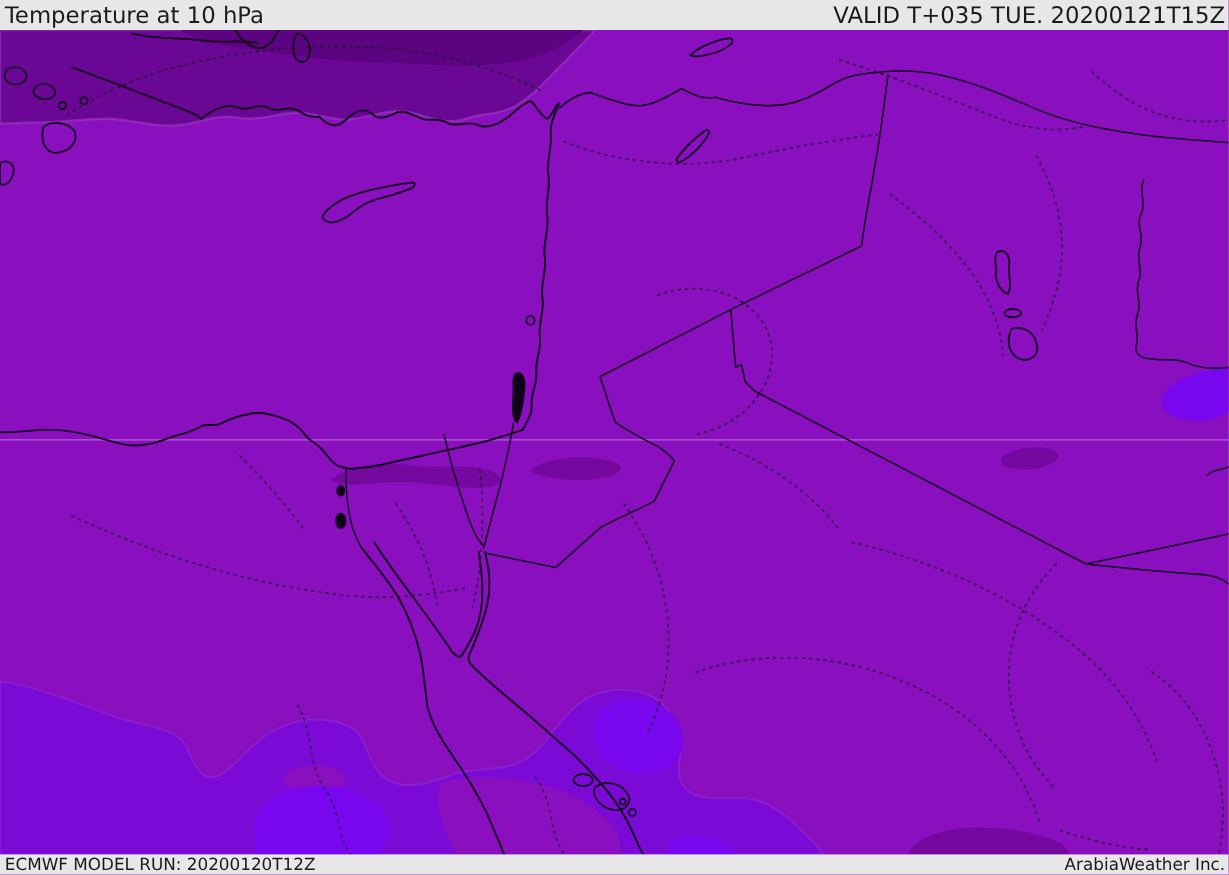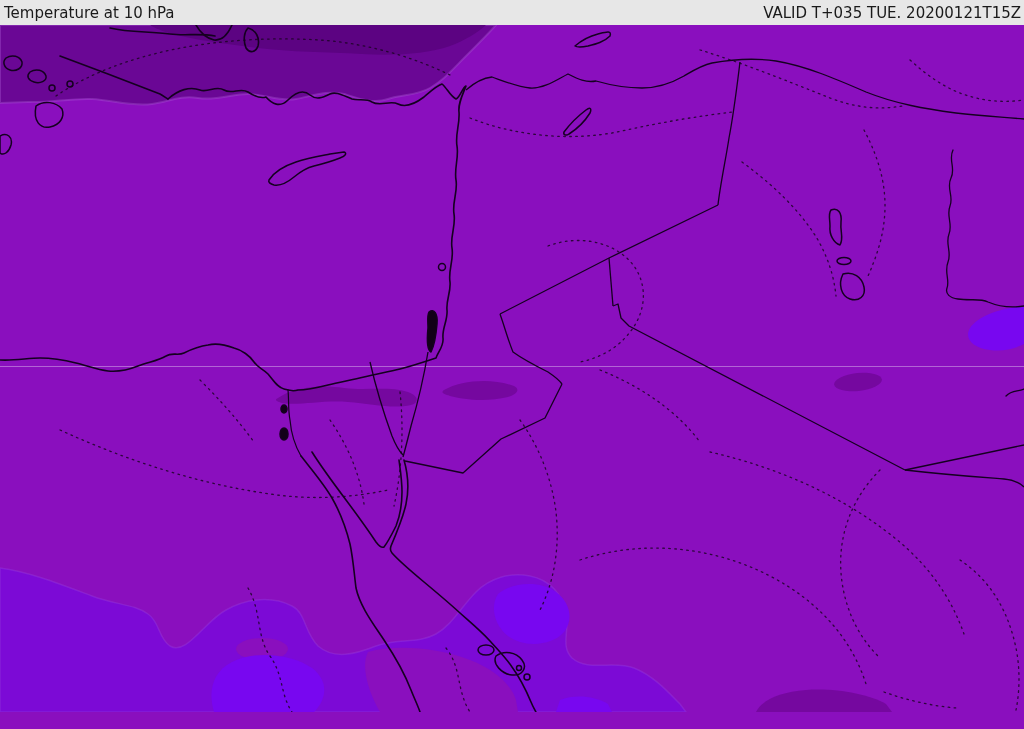--- a/index.html
+++ b/index.html
@@ -6,21 +6,21 @@
   .screen{
     position:relative;width:1024px;height:729px;overflow:hidden;
     font-family:"DejaVu Sans","Liberation Sans",sans-serif;
     background:#8A0FBE;
   }
   .bar{
     position:absolute;left:0;width:1024px;background:#e7e7e7;
     display:flex;justify-content:space-between;align-items:center;
     box-sizing:border-box;color:#1a1a1a;
   }
-  .bar.top{top:0;height:25px;font-size:15px;padding:0 3px 0 4px;}
+  .bar.top{top:0;height:25px;font-size:19px;padding:0 3px 0 4px;}
   .bar.bottom{top:712px;height:17px;font-size:14px;padding:0 3px 0 4px;}
   .bar span{white-space:nowrap;}
   svg.map{position:absolute;top:25px;left:0;display:block;}
 </style>
 </head>
 <body>
 
 <div class="screen">
 
   <div class="bar top">
@@ -186,14 +186,18 @@
       <ellipse cx="844" cy="261" rx="7" ry="3.5"></ellipse>
       <path d="M843,274 C853,271 862,277 864,287 C866,296 859,302 850,299 C841,296 838,284 843,274 Z"></path>
 
       <ellipse cx="486" cy="650" rx="8" ry="5"></ellipse>
       <path d="M496,656 C504,650 516,652 522,660 C528,668 522,676 512,675 C502,674 492,664 496,656 Z"></path>
       <circle cx="527" cy="677" r="3"></circle>
       <circle cx="519" cy="668" r="2.5"></circle>
     </g>
   </svg>
 
+  <div class="bar bottom">
+    <span>ECMWF MODEL RUN: 20200120T12Z</span>
+    <span>ArabiaWeather Inc.</span>
+  </div>
 
 </div>
 
 </body></html>

